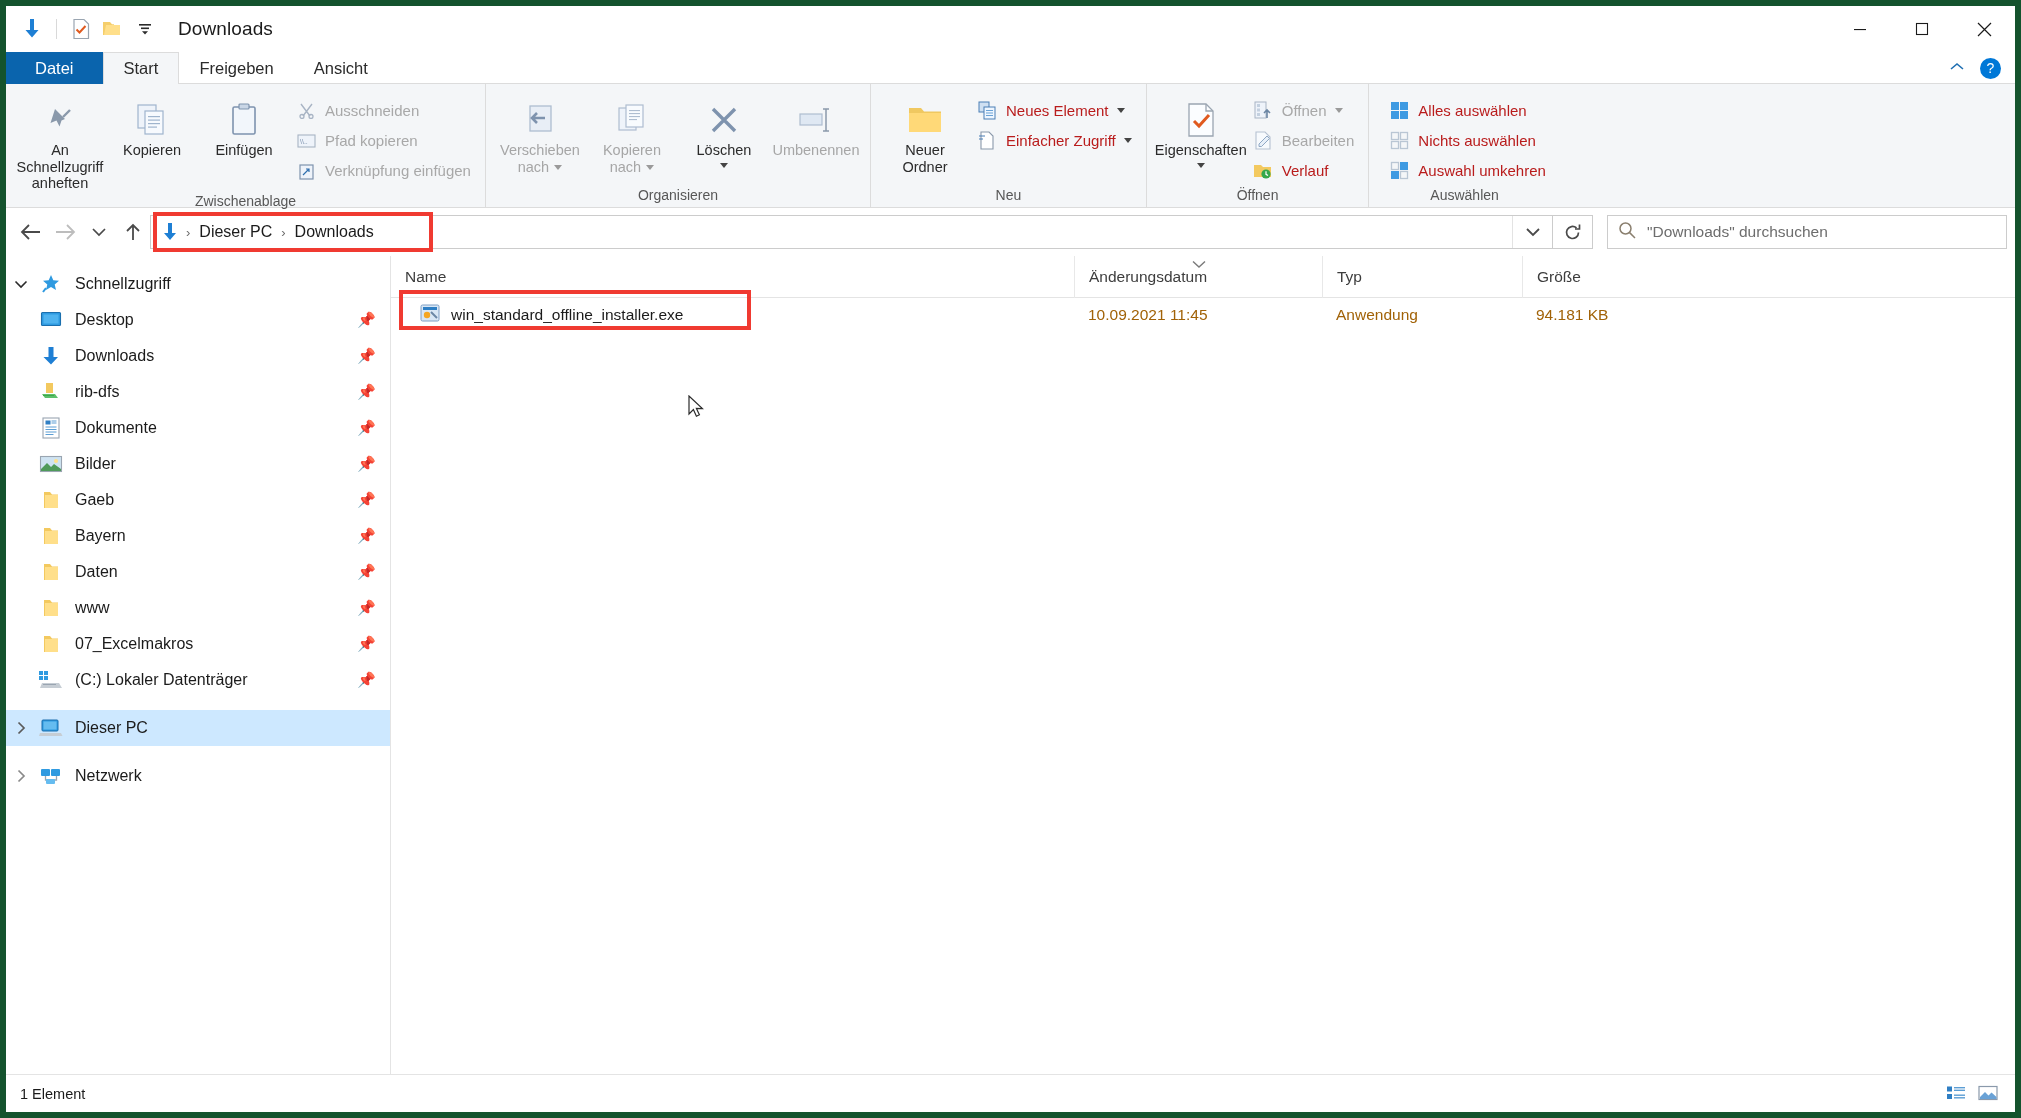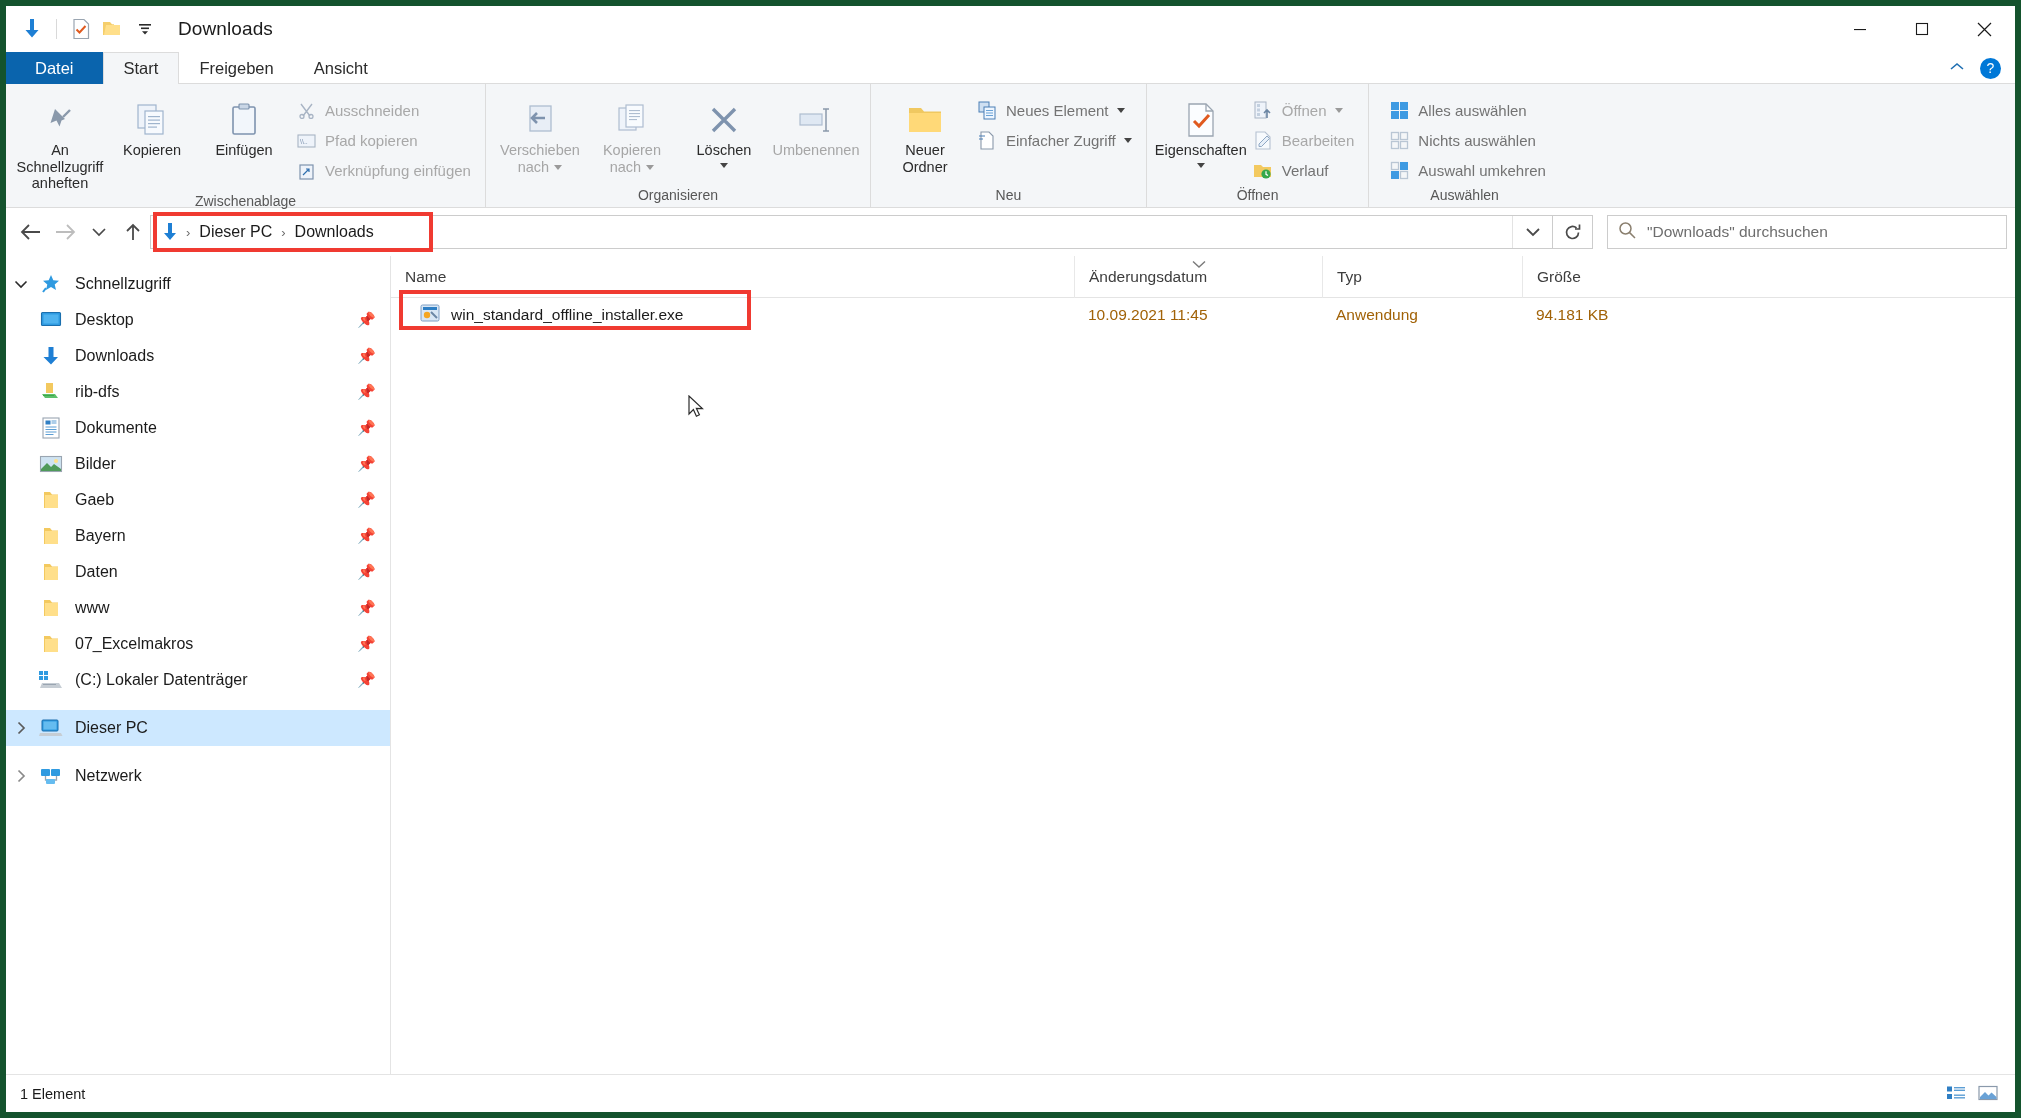--- a/index.html
+++ b/index.html
@@ -81,21 +81,21 @@
     width: 92px; display: flex; flex-direction: column;
     align-items: center; justify-content: flex-start;
     padding-top: 8px; text-align: center; line-height: 1.15;
     font-size: 14.5px; color: #2b2b2b;
   }
   .big-btn .bico { height: 44px; display: flex; align-items: center; justify-content: center; }
   .big-btn.dis { color: #a6a6a6; }
   .small-list { display: flex; flex-direction: column; justify-content: flex-start; padding-top: 8px; gap: 5px; }
   .small-btn {
     display: flex; align-items: center; gap: 8px;
-    height: 25px; padding: 0 6px; font-size: 15px; color: #737373;
+    height: 25px; padding: 0 6px; font-size: 15px; color: #b91c1c;
     white-space: nowrap;
   }
   .small-btn.dis { color: #a8a8a8; }
   .small-btn .sico { width: 21px; height: 21px; display: flex; align-items: center; justify-content: center; }
   .caret { width: 0; height: 0; border-left: 4.5px solid transparent; border-right: 4.5px solid transparent; border-top: 5px solid #444; }
   .caret.lite { border-top-color: #9a9a9a; }
 
   
   .addrbar {
     height: 48px; display: flex; align-items: center;

